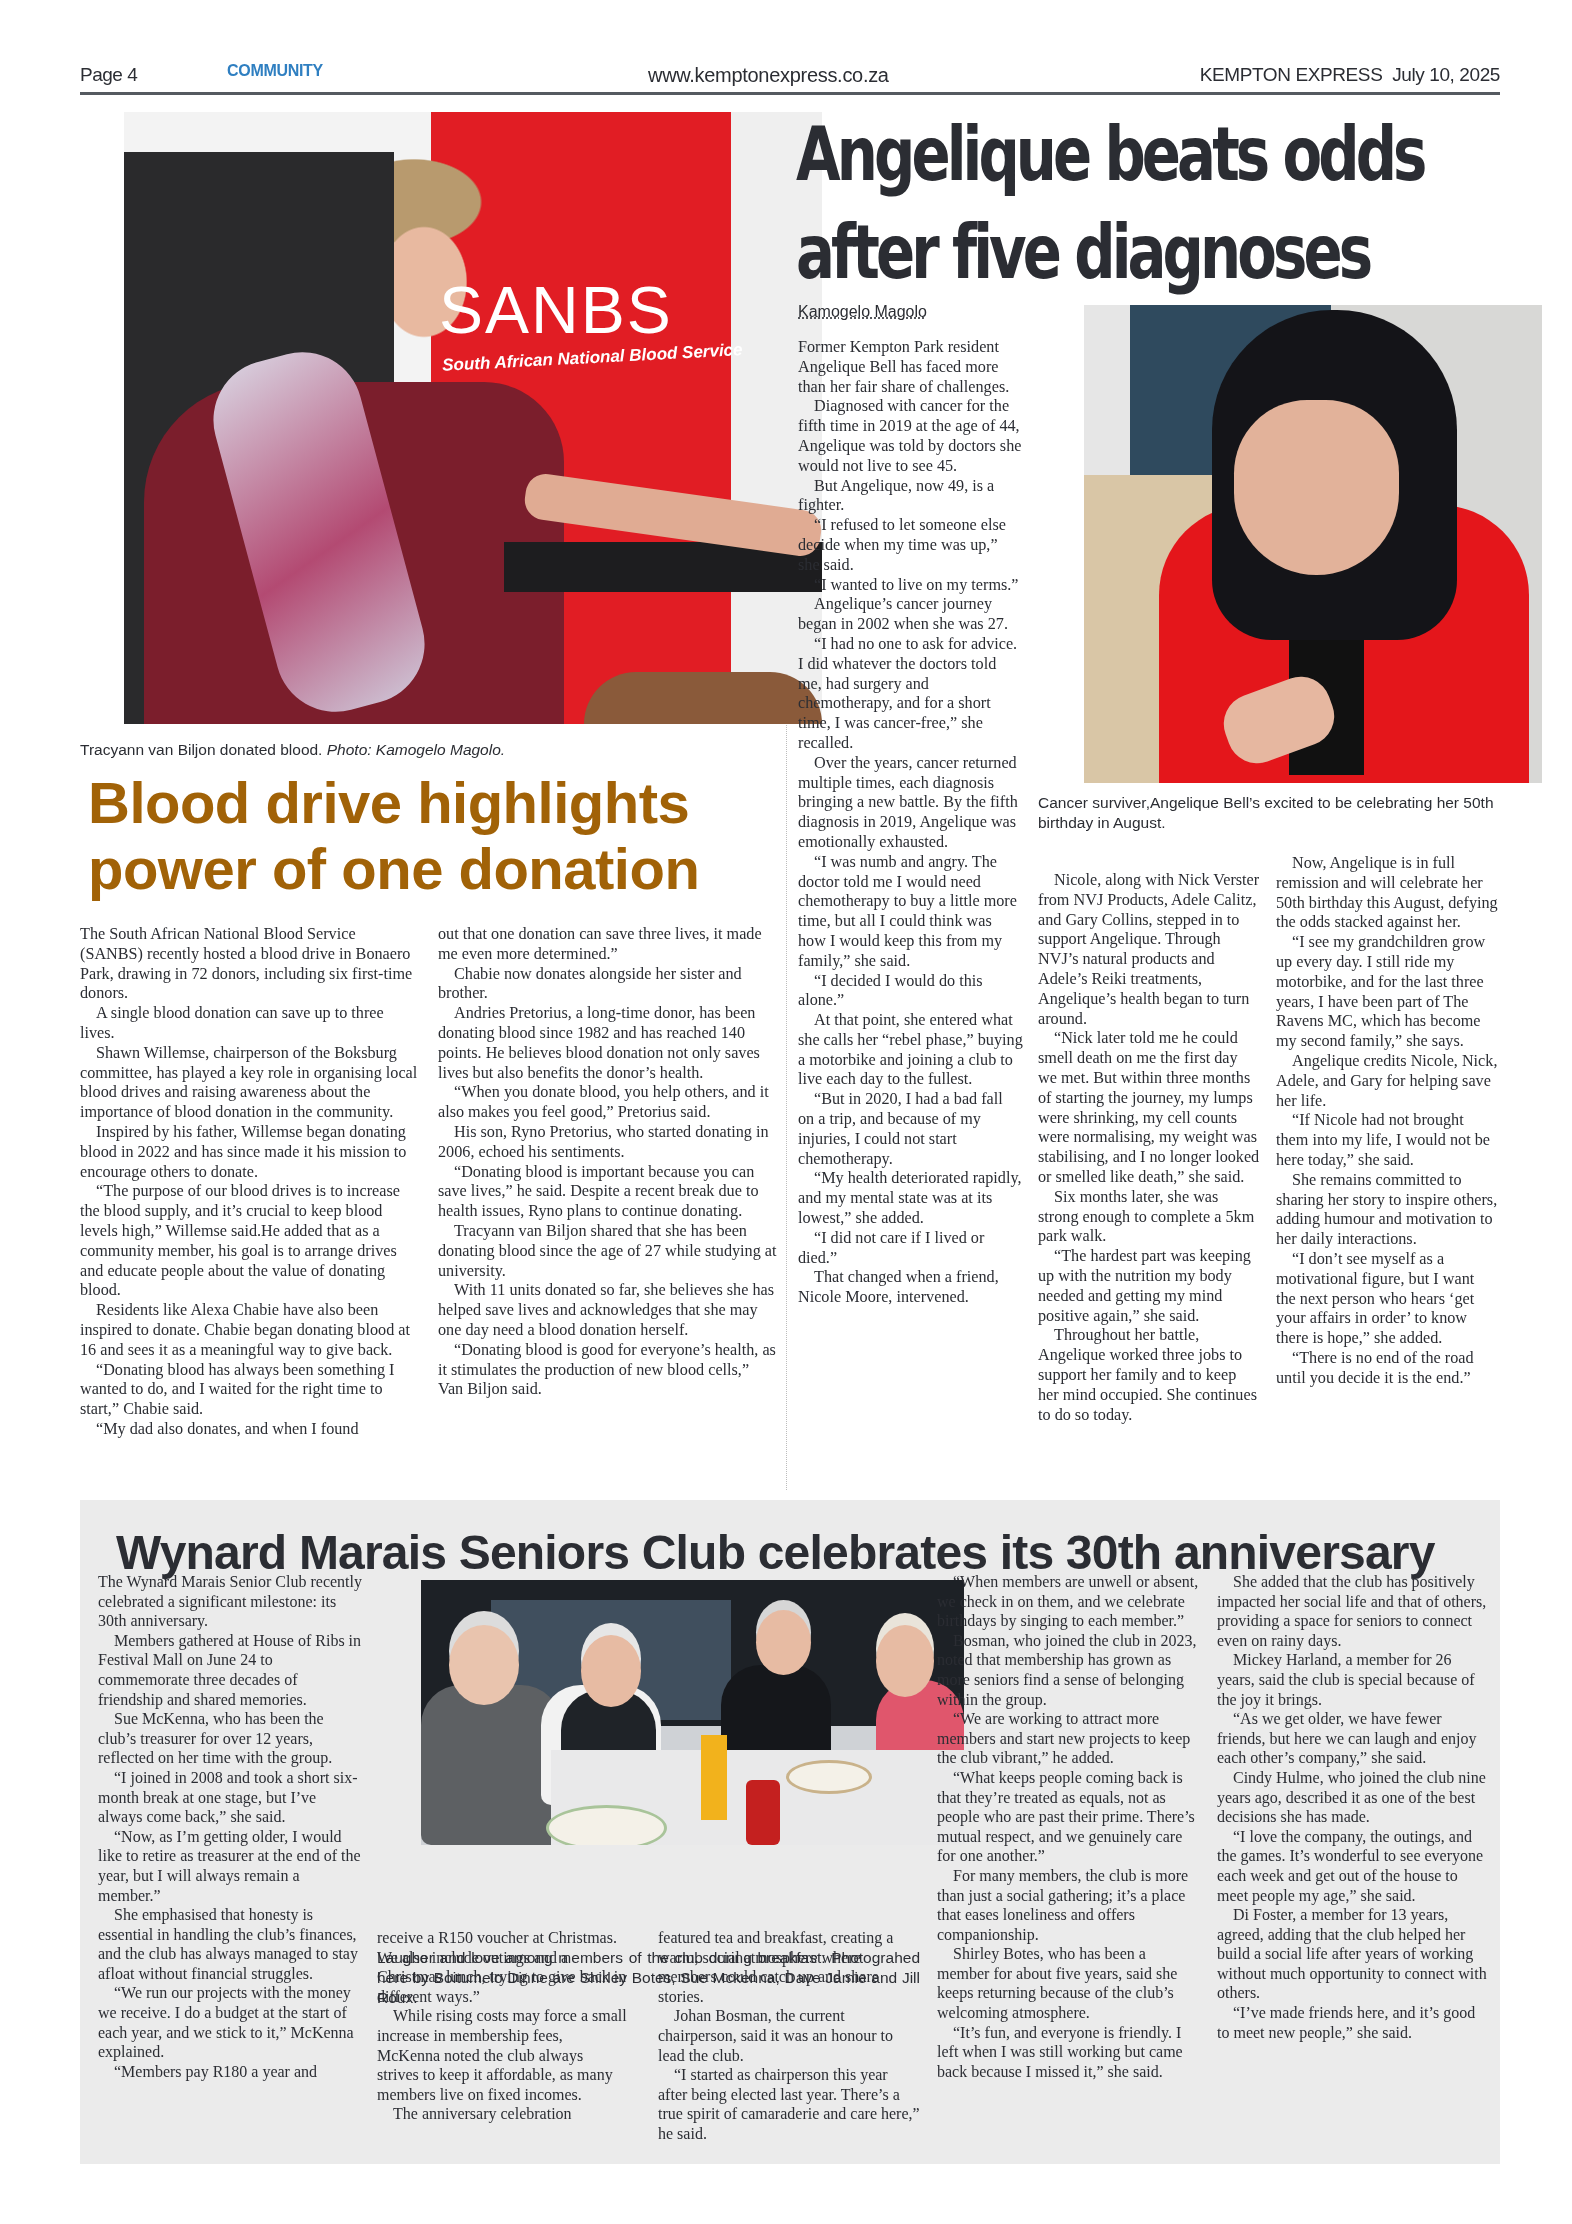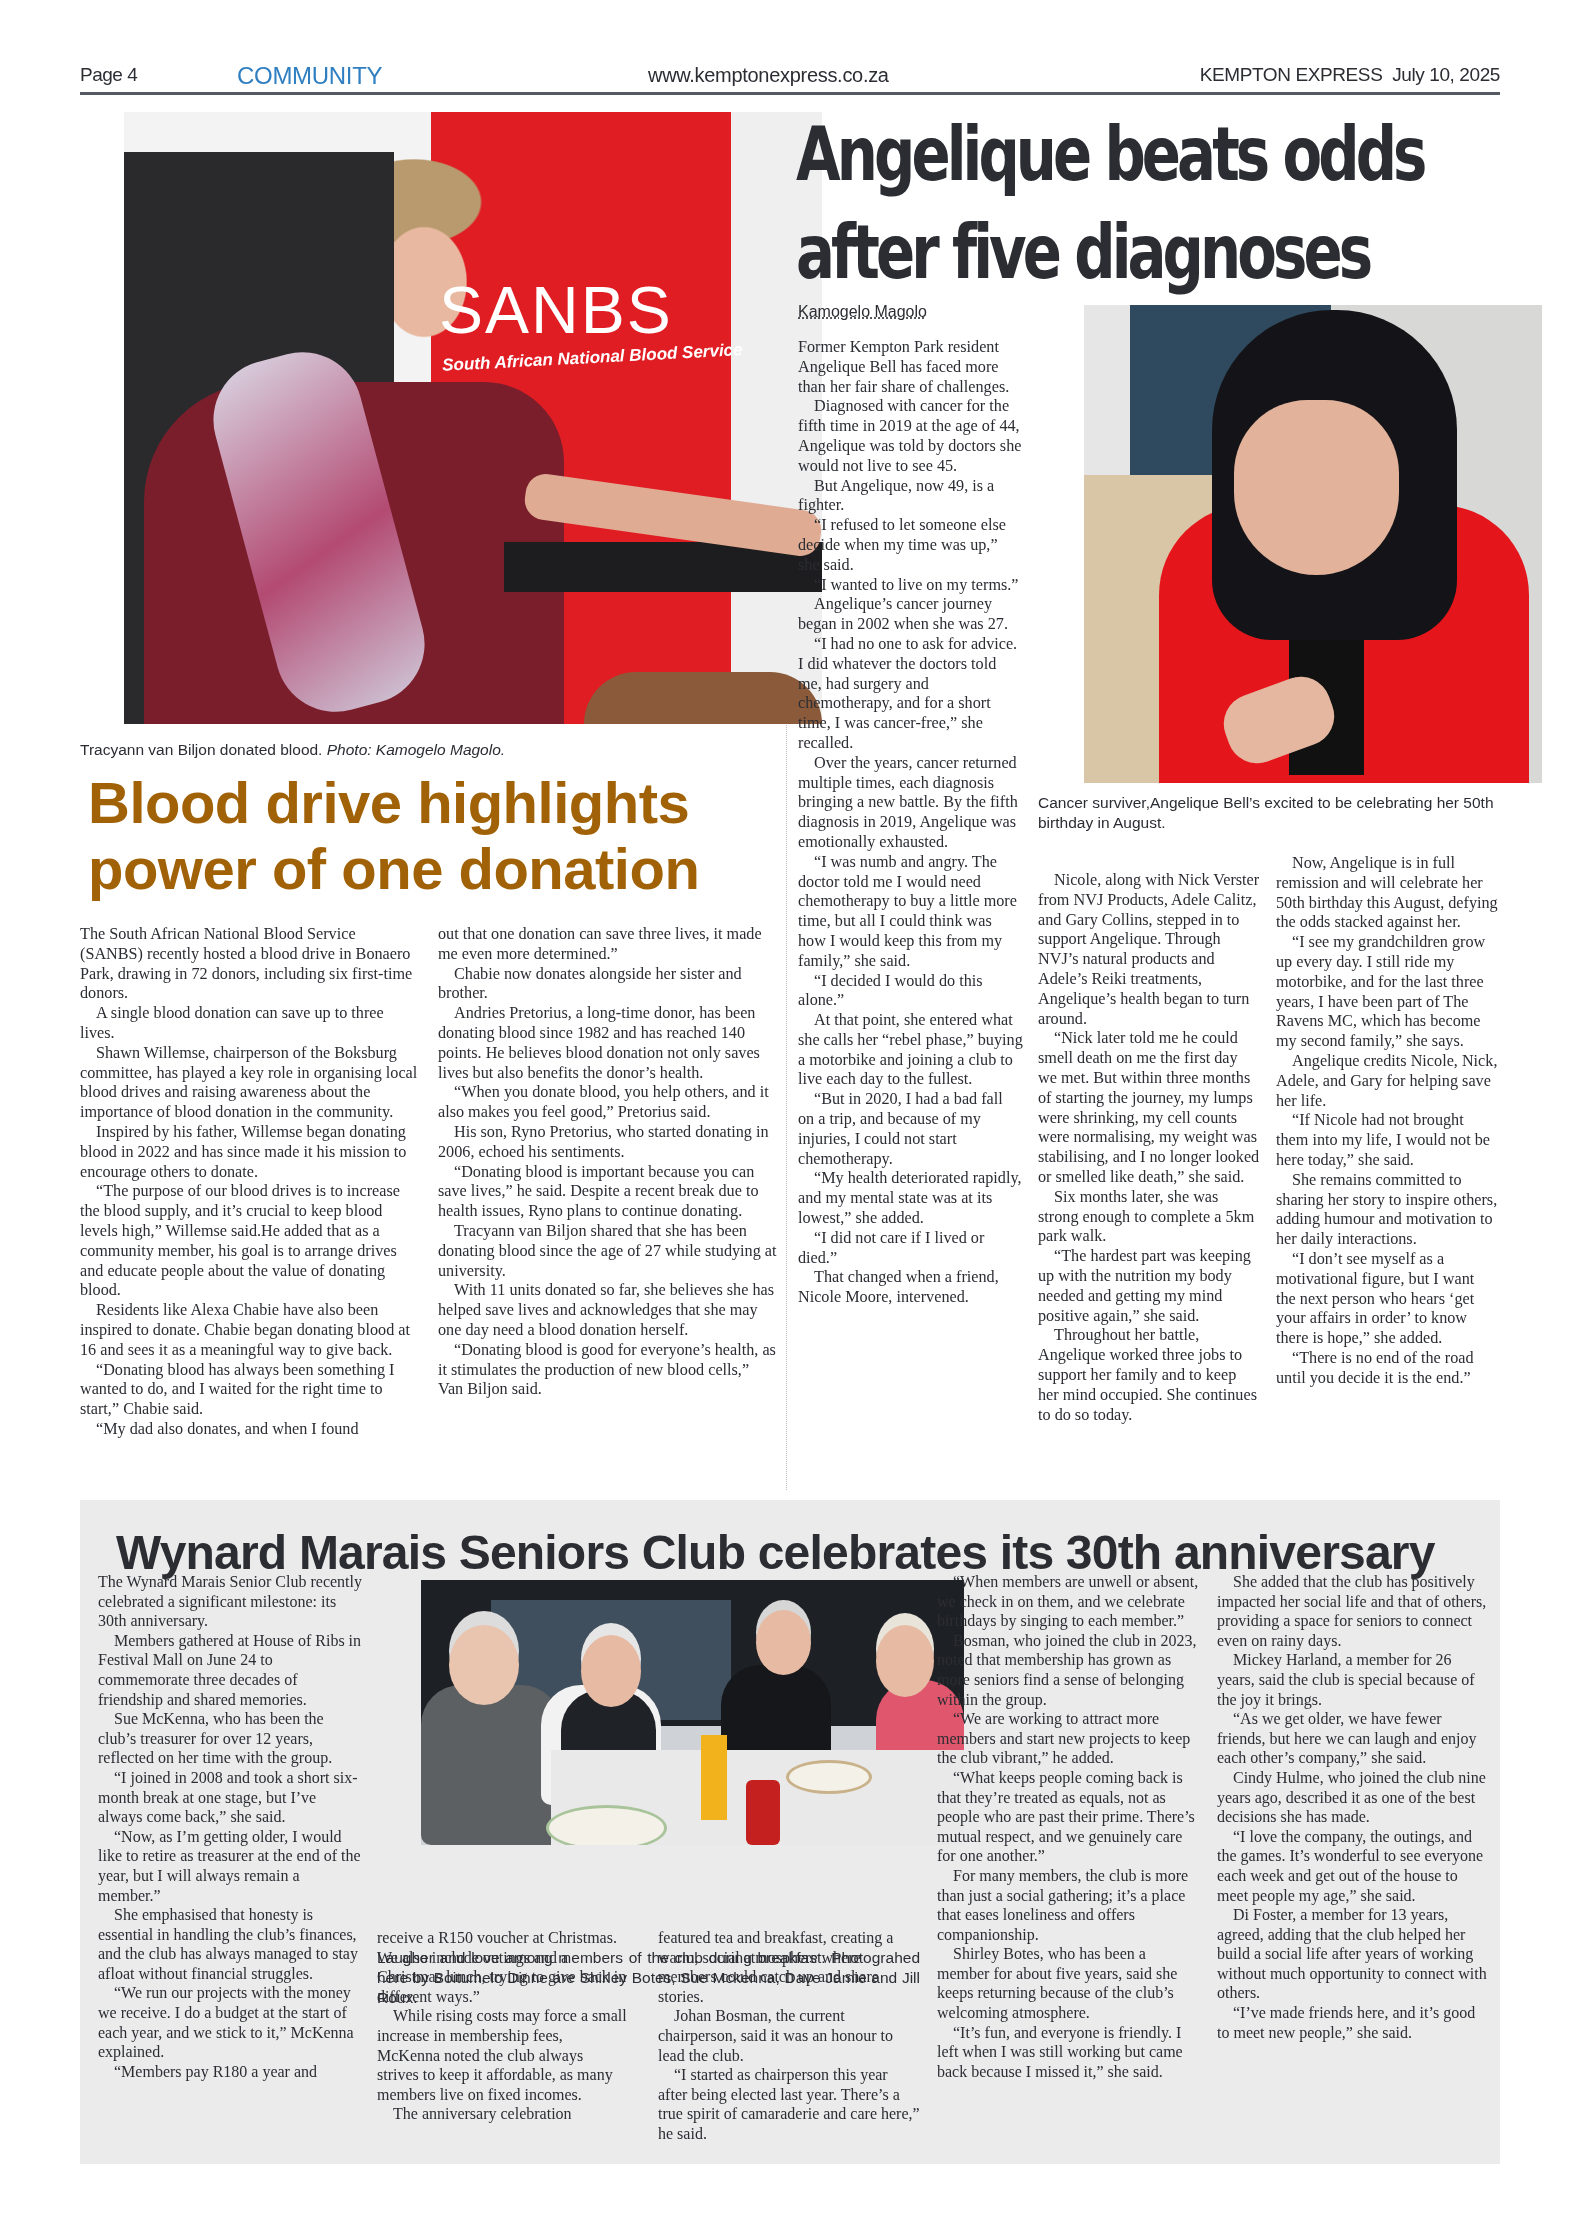--- a/index.html
+++ b/index.html
@@ -1,21 +1,21 @@
 <!DOCTYPE html>
 <html><head>
 <meta charset="utf-8">
 <style>
   html, body { margin:0; padding:0; background:#ffffff; }
   body { width:1572px; height:2224px; position:relative; overflow:hidden; color:#2b2d33; }
 
   
   .masthead { position:absolute; left:80px; top:60px; width:1420px; height:30px; font-family:"Liberation Sans",sans-serif; font-size:19px; color:#2b2d33; }
   .masthead .page { position:absolute; left:0; top:4px; letter-spacing:-0.5px; }
-  .masthead .section { position:absolute; left:157px; top:2px; font-weight:normal; color:#2f7fc1; font-size:24px; letter-spacing:-0.3px; }
+  .masthead .section { position:absolute; left:147px; top:2px; font-weight:bold; color:#2f7fc1; font-size:16px; letter-spacing:-0.3px; }
   .masthead .url { position:absolute; left:568px; top:4px; font-size:20px; letter-spacing:-0.3px; }
   .masthead .paper { position:absolute; right:0; top:4px; letter-spacing:-0.4px; }
   .rule { position:absolute; left:80px; top:92px; width:1420px; height:3px; background:#555a60; }
 
   
   .photo { position:absolute; overflow:hidden;margin-left:44px; }
   .p1 { left:80px; top:112px; width:698px; height:612px;
         background:
           radial-gradient(ellipse 70px 90px at 300px 170px, #e8b9a0 60%, transparent 62%),
           radial-gradient(ellipse 110px 70px at 290px 90px, #b89a6e 60%, transparent 62%),

